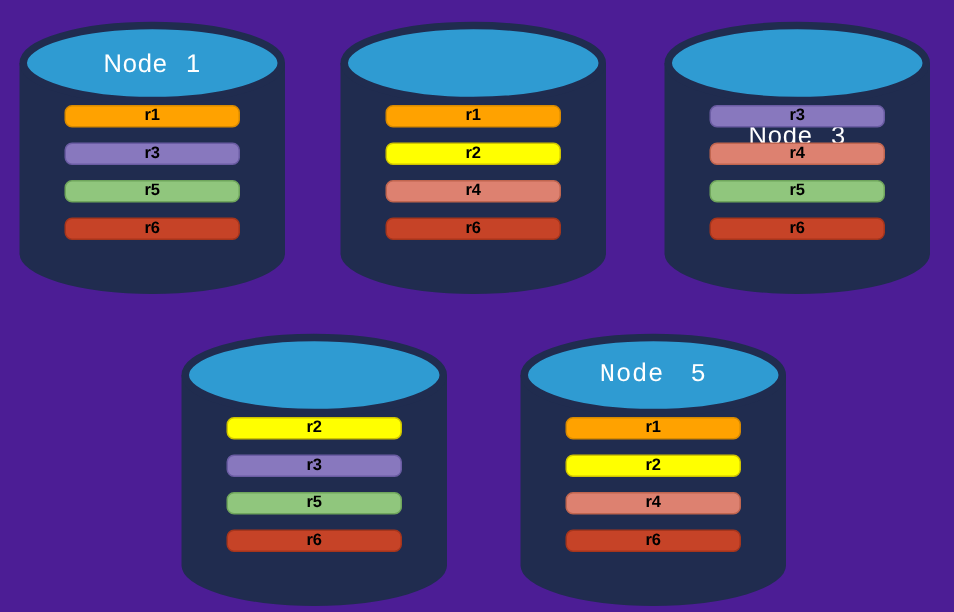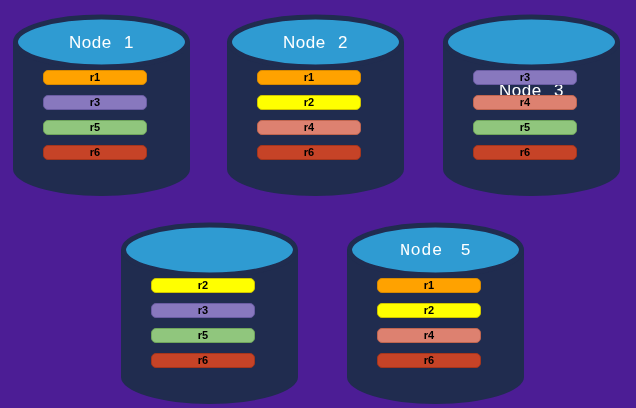--- a/index.html
+++ b/index.html
@@ -45,21 +45,21 @@
     letter-spacing: 0.5px;
   }
   .bars {
     position: absolute;
     left: 32px;
     top: 64px;
     width: 117px;
   }
   .bar {
     box-sizing: border-box;
-    width: 104px;
+    width: 117px;
     height: 15px;
     margin-bottom: 10px;
     border-radius: 5px;
     border: 1px solid transparent;
     text-align: center;
     font-size: 11px;
     line-height: 12px;
     font-weight: bold;
     color: #000000;
   }
@@ -79,21 +79,20 @@
         <div class="bar" style="background: rgb(136, 120, 190); border-color: rgb(106, 92, 163); color: rgb(0, 0, 0);">r3</div>
         <div class="bar" style="background: rgb(144, 198, 125); border-color: rgb(111, 165, 92); color: rgb(0, 0, 0);">r5</div>
         <div class="bar" style="background: rgb(198, 67, 39); border-color: rgb(165, 53, 28); color: rgb(0, 0, 0);">r6</div>
       </div>
   </div>
     <div class="node node-2">
     <svg class="cyl" viewBox="0 0 181 192" aria-hidden="true">
       <path class="cyl-body" d="M 2 36 L 2 163 A 88.5 27 0 0 0 179 163 L 179 36 Z" fill="#202C4F"></path>
       <ellipse class="cyl-top" cx="90.5" cy="36" rx="86" ry="25" fill="#2F9BD2" stroke="#202C4F" stroke-width="5"></ellipse>
     </svg>
-    <div class="node-title" style="color: rgb(255, 255, 255);">Node 2</div>
     <div class="bars">
         <div class="bar" style="background: rgb(255, 162, 0); border-color: rgb(216, 138, 0); color: rgb(0, 0, 0);">r1</div>
         <div class="bar" style="background: rgb(255, 255, 0); border-color: rgb(207, 196, 0); color: rgb(0, 0, 0);">r2</div>
         <div class="bar" style="background: rgb(221, 129, 112); border-color: rgb(192, 101, 79); color: rgb(0, 0, 0);">r4</div>
         <div class="bar" style="background: rgb(198, 67, 39); border-color: rgb(165, 53, 28); color: rgb(0, 0, 0);">r6</div>
       </div>
   </div>
     <div class="node node-3">
     <svg class="cyl" viewBox="0 0 181 192" aria-hidden="true">
       <path class="cyl-body" d="M 2 36 L 2 163 A 88.5 27 0 0 0 179 163 L 179 36 Z" fill="#202C4F"></path>

